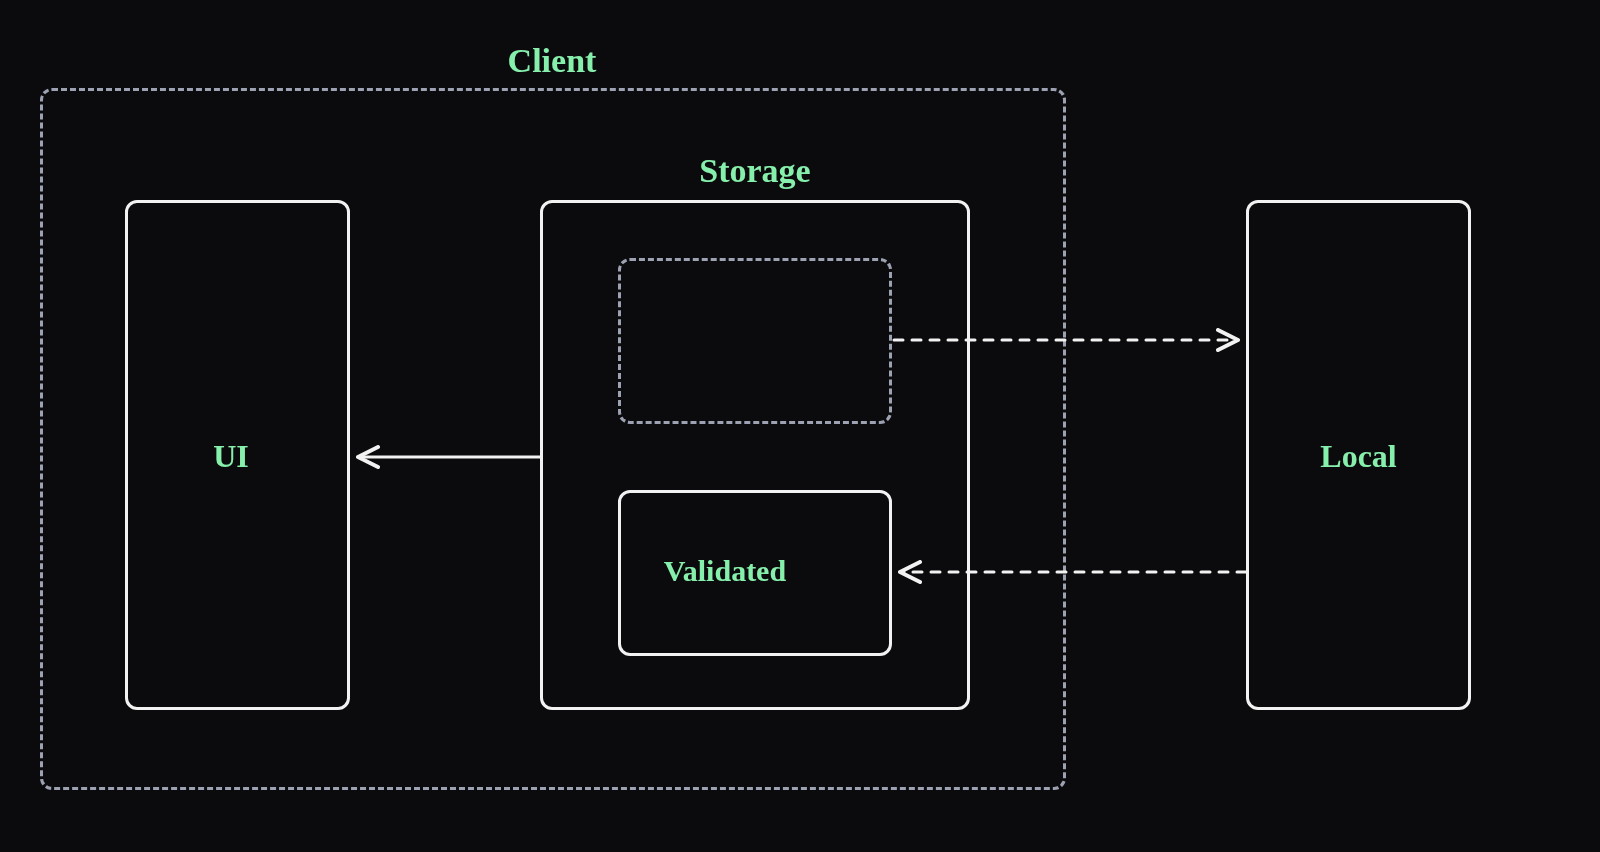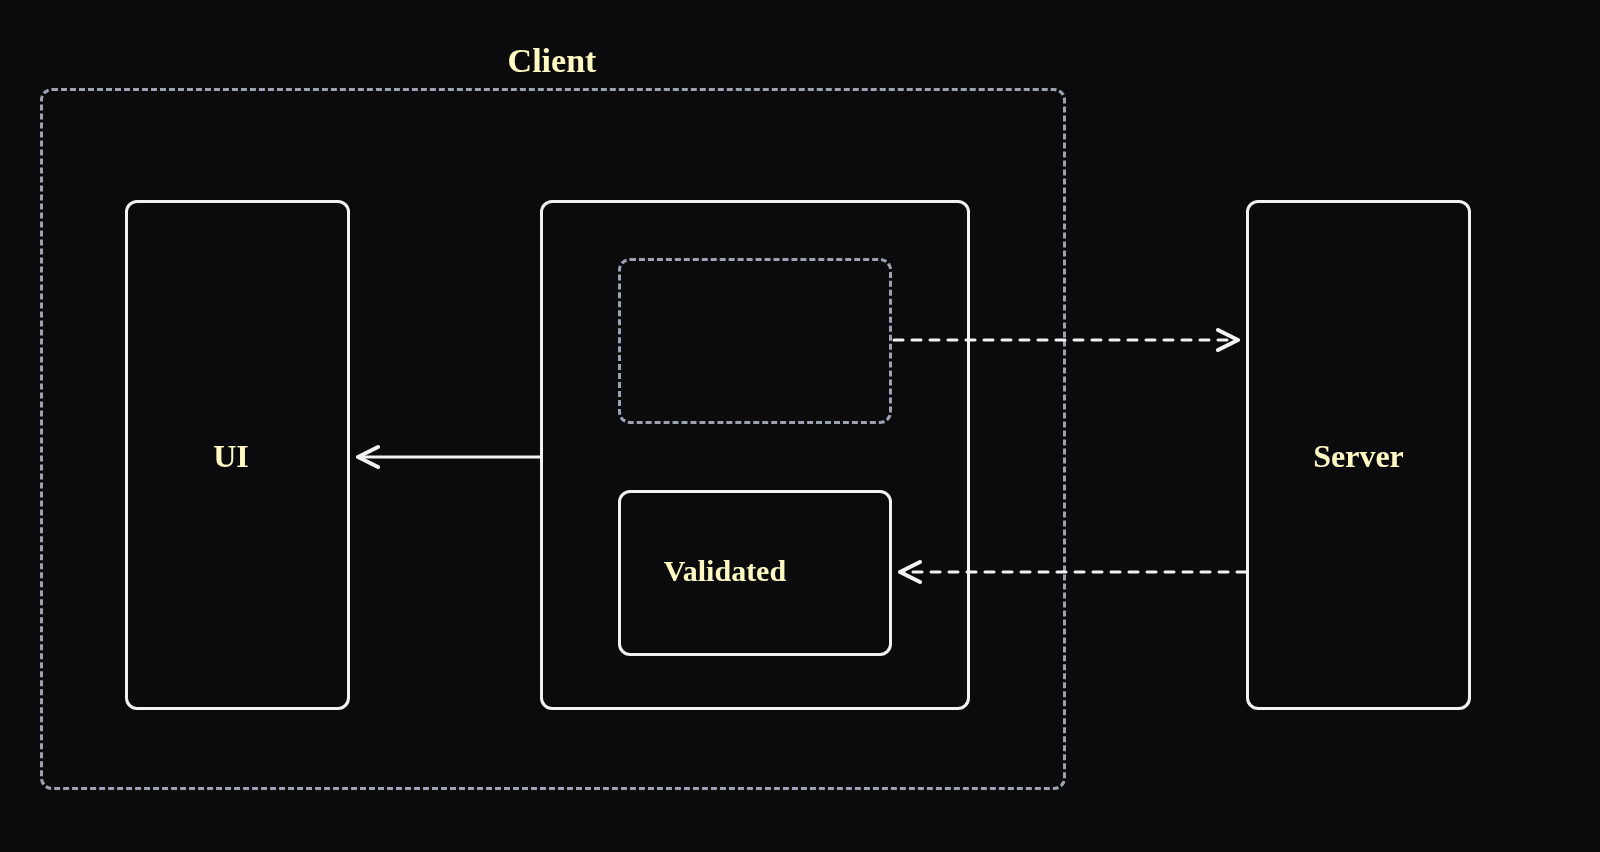--- a/index.html
+++ b/index.html
@@ -22,51 +22,52 @@
     border: 3px solid #f2f2f2;
     border-radius: 12px;
     box-sizing: border-box;
   }
   .dashed-gray  { border-style: dashed; border-color: #9da2b3; }
   .solid-white  { border-style: solid;  border-color: #f2f2f2; }
   .label {
     position: absolute;
     white-space: nowrap;
     font-weight: 700;
-    color: #fef9c3;
+    color: #86efac;
     text-align: center;
   }
   svg.arrows {
     position: absolute;
     left: 0; top: 0;
     width: 1600px;
     height: 852px;
     pointer-events: none;
   }
 </style>
 </head>
 <body>
 
 <div class="stage">
 
   <div class="box dashed-gray" style="left:40px; top:88px; width:1026px; height:702px; border-width:3px;"></div>
   <div class="label" style="left:452px; top:42px; width:200px; font-size:34px;">Client</div>
 
   <div class="box solid-white" style="left:540px; top:200px; width:430px; height:510px;"></div>
+  <div class="label" style="left:655px; top:152px; width:200px; font-size:34px;">Storage</div>
 
   <div class="box solid-white" style="left:125px; top:200px; width:225px; height:510px;"></div>
   <div class="label" style="left:125px; top:438px; width:212px; font-size:32px;">UI</div>
 
   <div class="box dashed-gray" style="left:618px; top:258px; width:274px; height:166px;"></div>
 
   <div class="box solid-white" style="left:618px; top:490px; width:274px; height:166px;"></div>
   <div class="label" style="left:588px; top:554px; width:274px; font-size:30px;">Validated</div>
 
   <div class="box solid-white" style="left:1246px; top:200px; width:225px; height:510px;"></div>
-  <div class="label" style="left:1246px; top:438px; width:225px; font-size:32px;">Server</div>
+  <div class="label" style="left:1246px; top:438px; width:225px; font-size:32px;">Local</div>
 
   <svg class="arrows" viewBox="0 0 1600 852">
     <defs>
       <marker id="arrow-head" viewBox="0 0 12 12" refX="10" refY="6" markerWidth="8" markerHeight="8" orient="auto-start-reverse">
         <path d="M1,1 L11,6 L1,11" fill="none" stroke="#f2f2f2" stroke-width="2" stroke-linecap="round" stroke-linejoin="round"></path>
       </marker>
     </defs>
 
     <line x1="540" y1="457" x2="360" y2="457" stroke="#f2f2f2" stroke-width="3" stroke-linecap="round" marker-end="url(#arrow-head)"></line>
 

